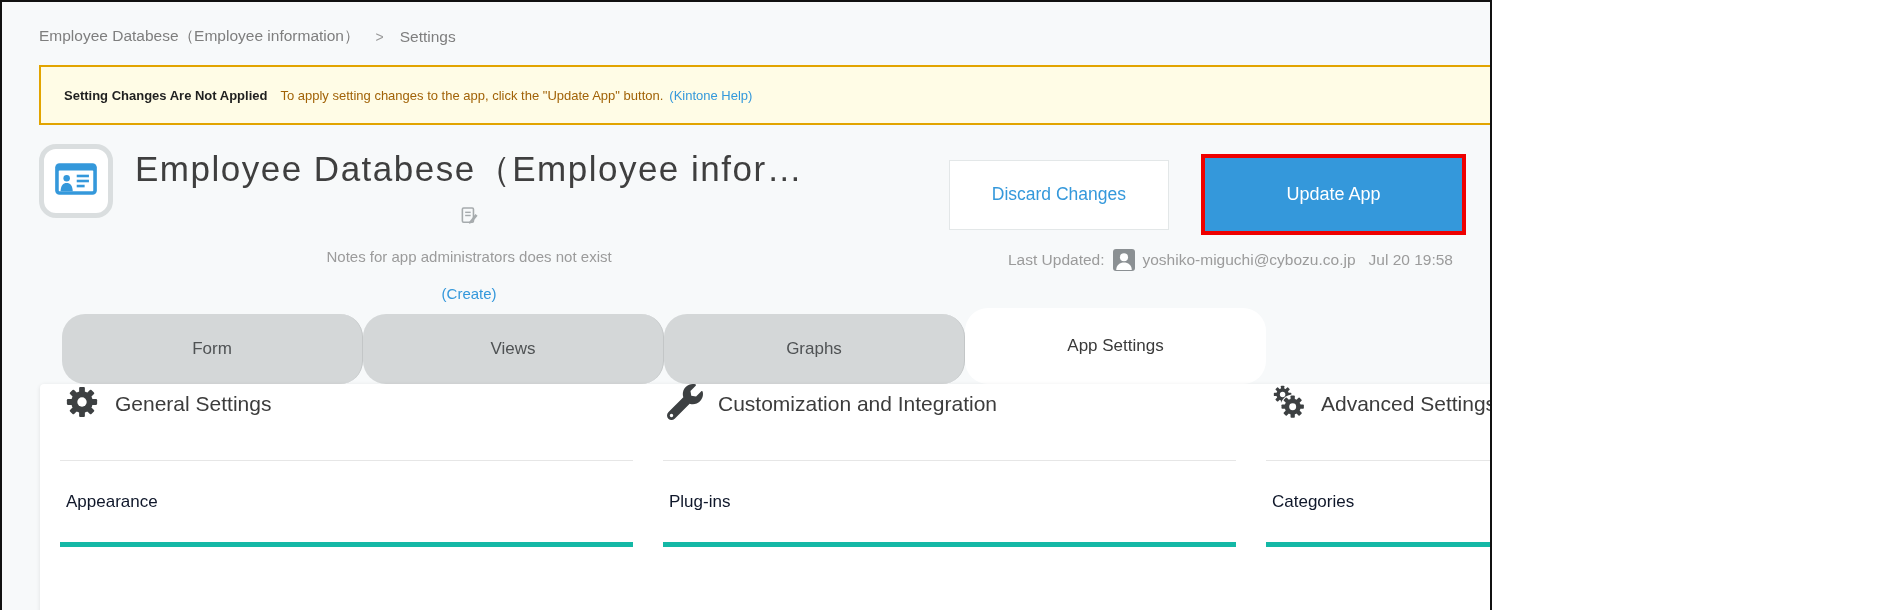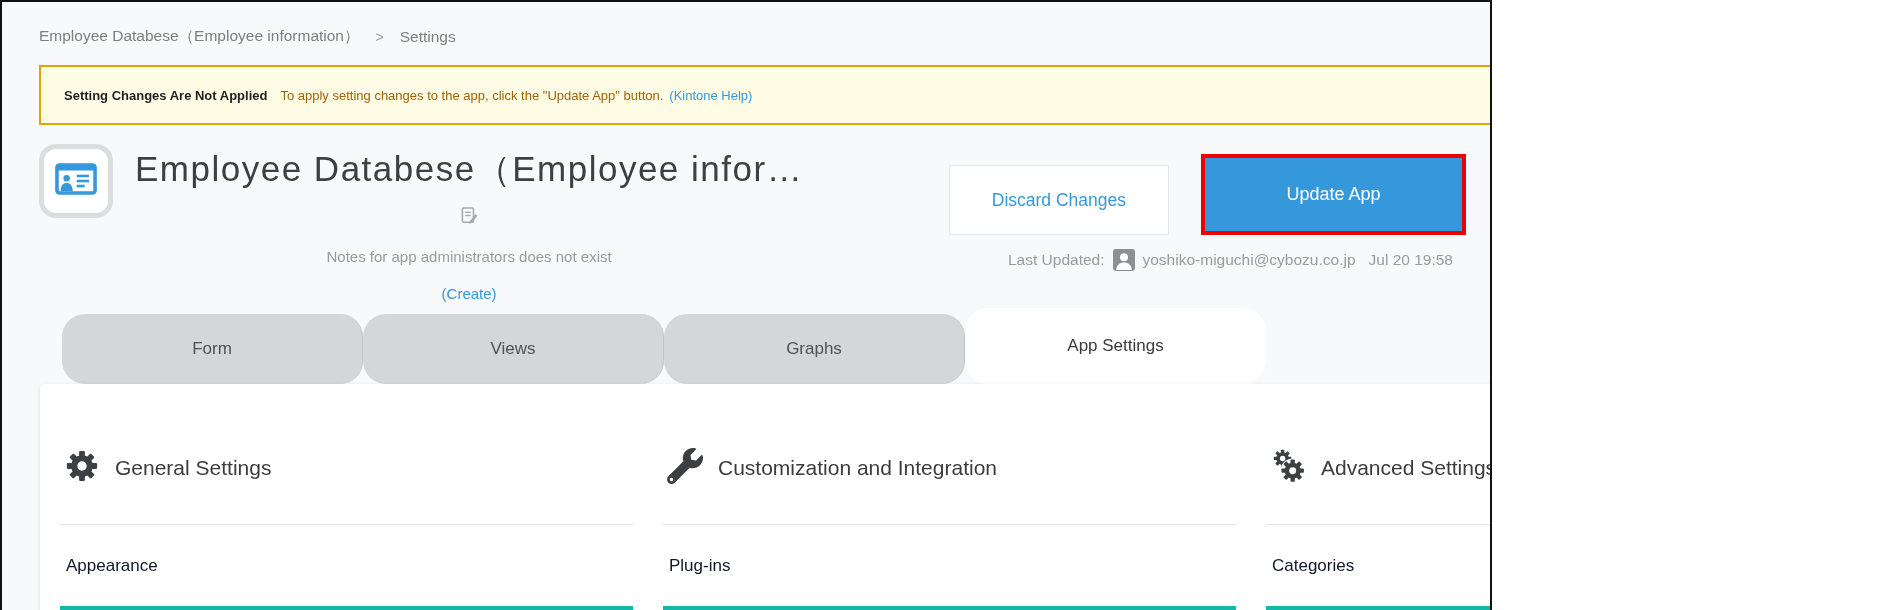--- a/index.html
+++ b/index.html
@@ -27,21 +27,21 @@
   .app-icon { position:absolute; top:142px; left:37px; width:74px; height:74px;
     background:#fff; border:5px solid #dadedf; border-radius:17px;
     display:flex; align-items:center; justify-content:center; }
   .app-icon svg { width:46px; height:46px; }
   .title-block { position:absolute; top:144px; left:133px; }
   .app-title { font-size:35px; letter-spacing:1.5px; color:#3f3f3f; font-weight:400; white-space:nowrap; }
   .notes-row { margin-top:13px; display:flex; align-items:center; gap:20px; font-size:15px; color:#9b9b9b;flex-direction:column; }
   .notes-row svg { width:19px; height:19px; }
   .notes-link { color:#3498db; cursor:pointer; }
   
-  .header-actions { position:absolute; top:152px; right:24px; display:flex; align-items:flex-end; }
+  .header-actions { position:absolute; top:152px; right:24px; display:flex; align-items:center; }
   .discard-btn { height:70px; padding:0 42px; background:#fff; border:1px solid #e3e7e8;
     color:#3498db; font-size:17.5px; margin-right:32px; cursor:pointer;
     font-family:"Liberation Sans","DejaVu Sans",sans-serif; }
   .highlight-box { border:4px solid #ee0000; background:transparent; }
   .update-btn { height:73px; width:257px; background:#3498db; border:none; color:#fff;
     font-size:18px; cursor:pointer; font-family:"Liberation Sans","DejaVu Sans",sans-serif; }
   .last-updated { position:absolute; top:247px; right:37px; display:flex; align-items:center;
     gap:8px; font-size:15.5px; color:#9b9b9b;text-align:center; }
   .avatar { width:22px; height:22px; background:#8b9093; border-radius:3px; overflow:hidden; flex:0 0 auto; }
   .avatar svg { width:22px; height:22px; }
@@ -51,21 +51,21 @@
   .tab { width:301px; height:70px; background:#d4d7d8; color:#4f5254; font-size:17px;
     display:flex; align-items:center; justify-content:center;
     border-right:1px solid #c3c6c7; cursor:pointer;border-radius:23px; }
   .tab:last-child { border-right:none; }
   .tab.active { height:76px; background:#fff; color:#3a3a3a; border-right:none; }
   
   .panel { position:absolute; top:382px; left:38px; width:1819px; height:300px;
     background:#fff; border-radius:4px; box-shadow:0 1px 4px rgba(0,0,0,0.10);
     padding:0 20px; }
   .columns { display:flex; gap:30px; }
-  .col { flex:1; padding-top:64px; }
+  .col { flex:1; }
   .col-heading { display:flex; align-items:center; gap:15px; padding-bottom:36px;
     border-bottom:1px solid #e6e6e6; padding-left:4px; }
   .col-heading svg { width:36px; height:36px; flex:0 0 auto; }
   .col-heading .h-txt { font-size:21px; color:#3c3c3c; }
   .col-item { height:86px; display:flex; align-items:center; border-bottom:5px solid #14b8a6;
     font-size:17px; color:#0f172a; padding-left:6px; cursor:pointer;text-align:center; }
 </style>
 </head>
 <body>
 

